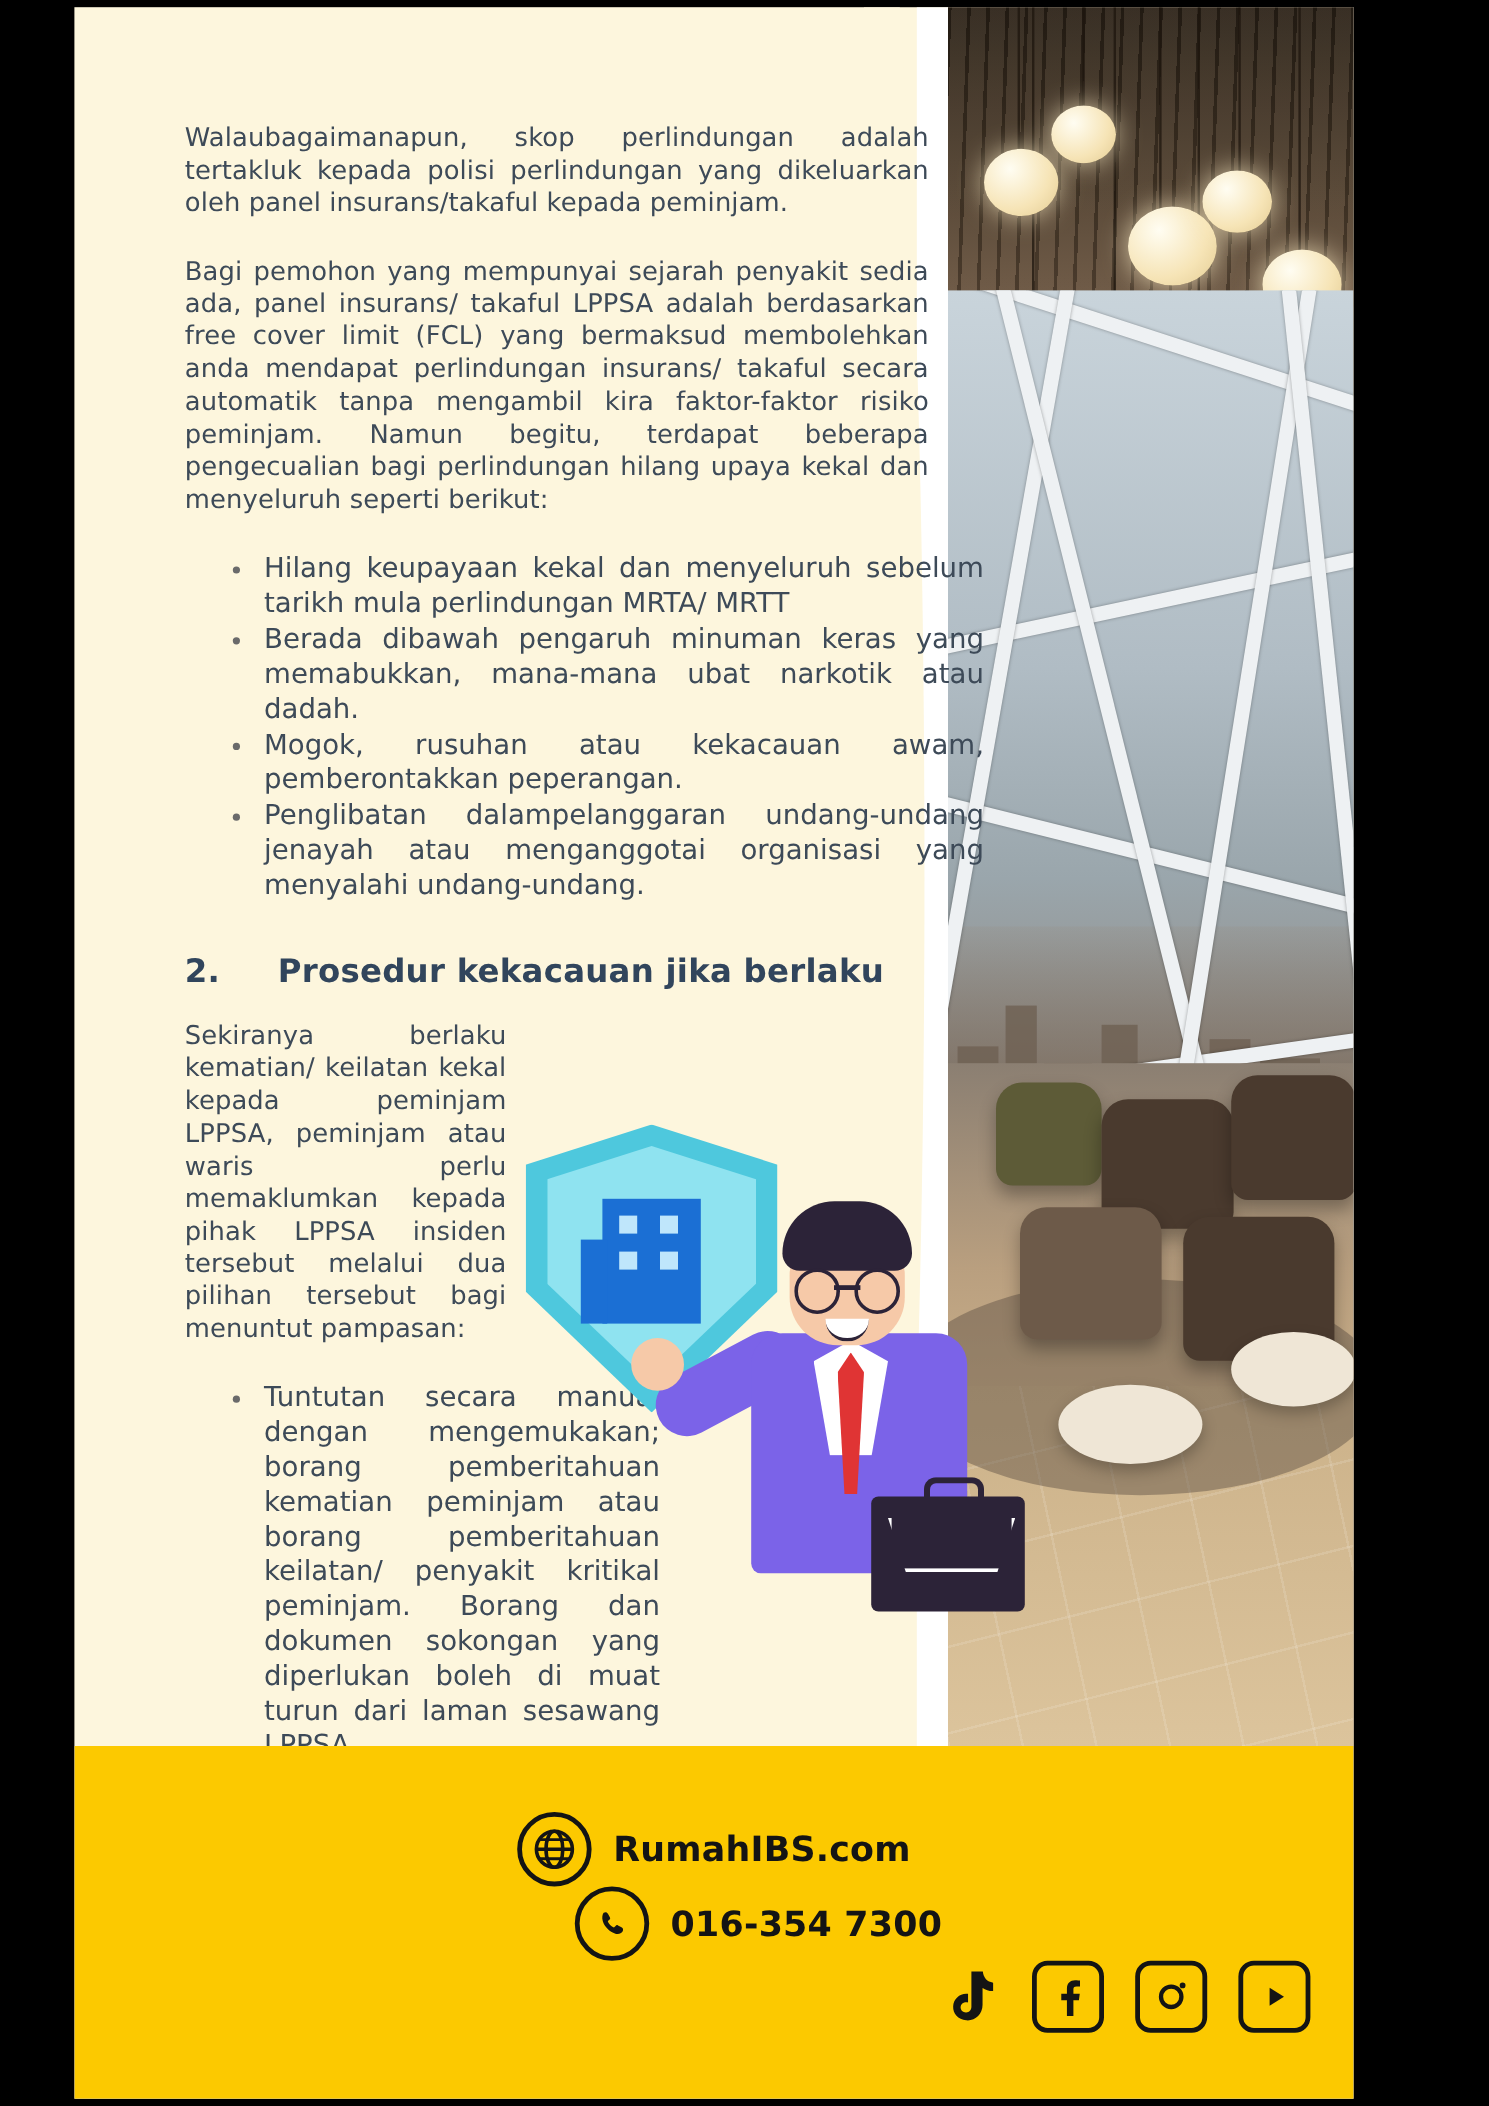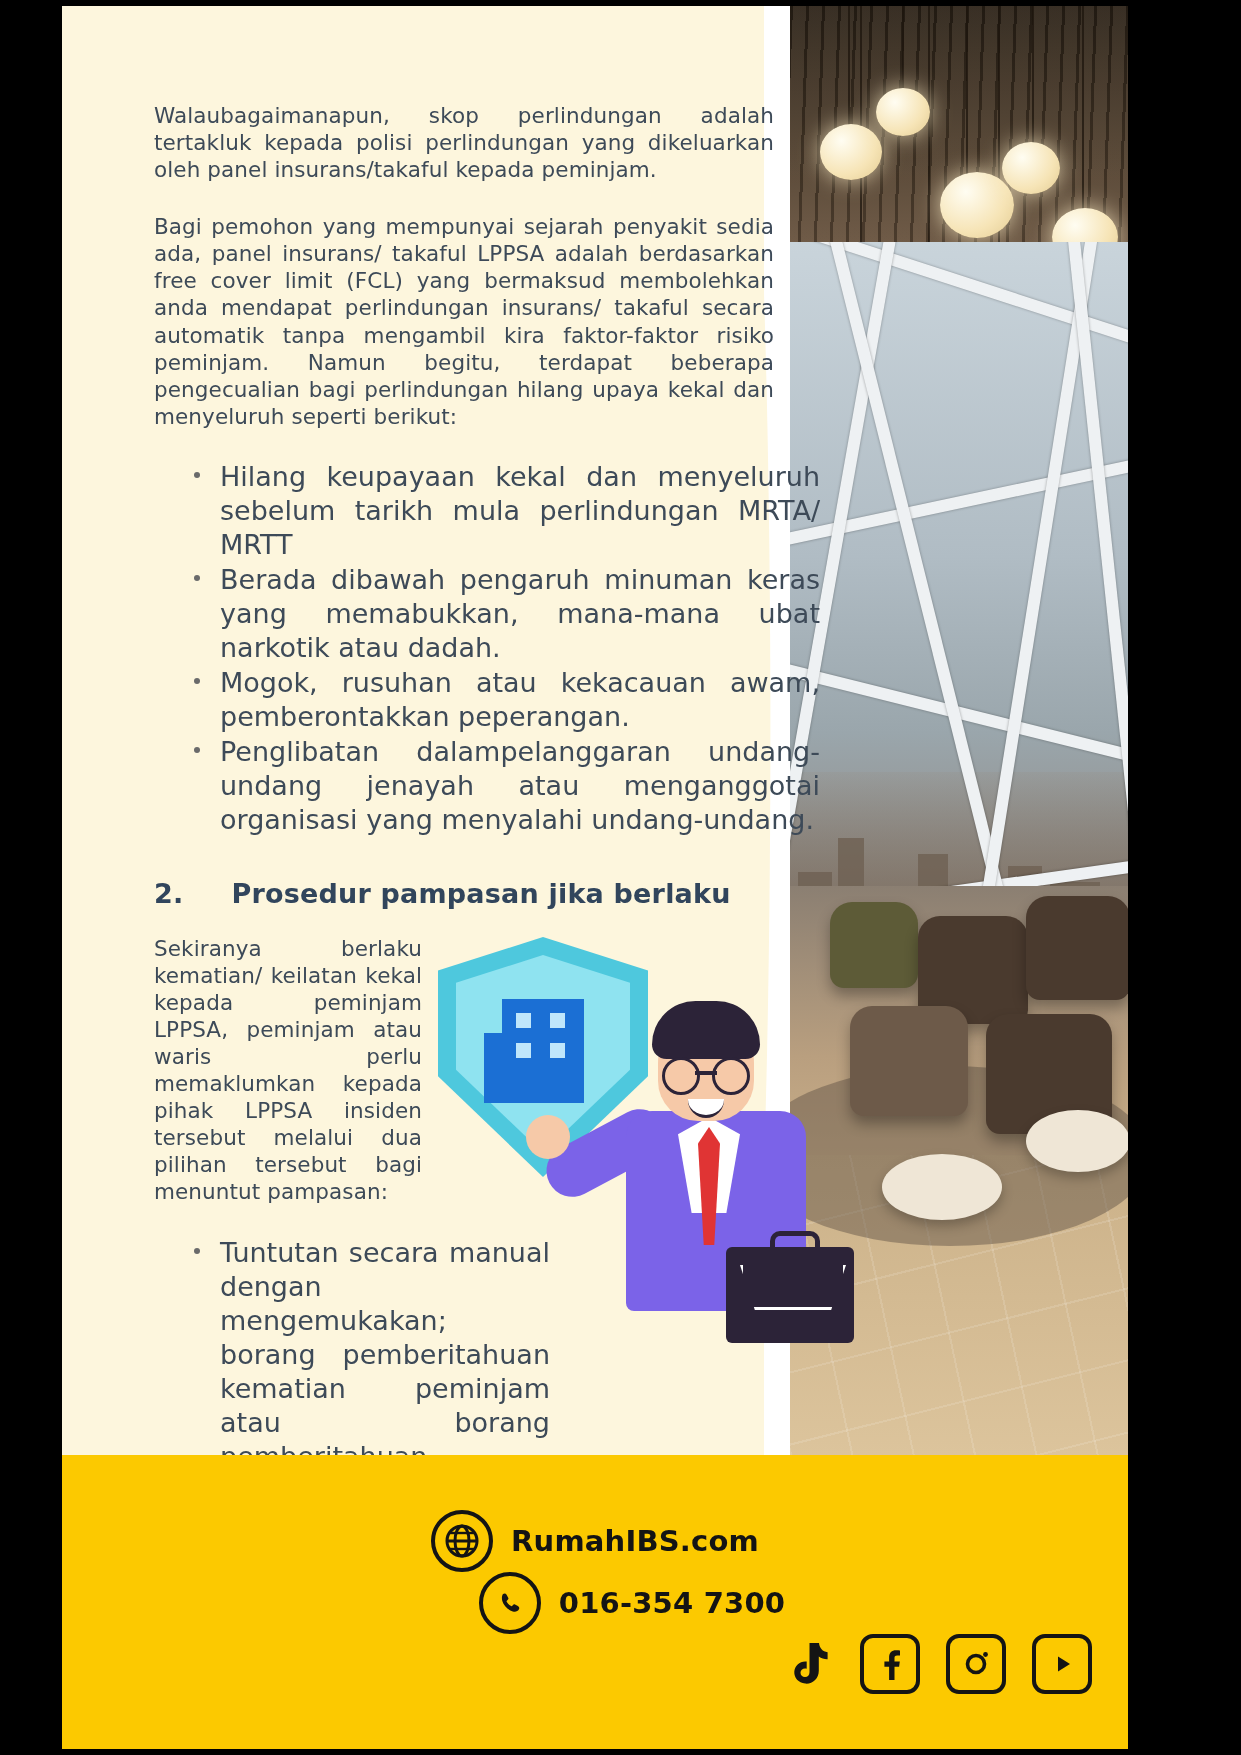--- a/index.html
+++ b/index.html
@@ -69,21 +69,21 @@
     margin:0 0 30px 0;
     font-size:21.5px;line-height:1.26;
     color:#3d4a58;text-align:justify;
     letter-spacing:.1px;
   }
   ul.bullets{
     margin:0 0 8px 0;padding:0 0 0 66px;list-style:none;
   }
   ul.bullets li{
     position:relative;
-    font-size:27px;line-height:1.26;color:#3d4a58;
+    font-size:23px;line-height:1.26;color:#3d4a58;
     text-align:justify;margin-bottom:1px;
   }
   ul.bullets li::before{
     content:"";position:absolute;left:-26px;top:12px;
     width:6px;height:6px;border-radius:50%;background:#6a6a6a;
   }
   h2.section{
     margin:40px 0 24px 0;
     font-size:27px;line-height:1.25;font-weight:bold;
     color:#31455c;text-align:justify;letter-spacing:.2px;
@@ -220,21 +220,21 @@
     <ul class="bullets full-list">
       <li>Hilang keupayaan kekal dan menyeluruh sebelum tarikh mula perlindungan MRTA/ MRTT</li>
       <li>Berada dibawah pengaruh minuman keras yang memabukkan, mana-mana ubat narkotik atau dadah.</li>
       <li>Mogok, rusuhan atau kekacauan awam, pemberontakkan peperangan.</li>
       <li>Penglibatan dalampelanggaran  undang-undang jenayah  atau menganggotai organisasi yang menyalahi undang-undang.</li>
     </ul>
 
     <h2 class="section">
       <span>2.</span>
       &nbsp;&nbsp;&nbsp;
-      <span>Prosedur pampasan jika berlaku</span>
+      <span>Prosedur kekacauan jika berlaku</span>
     </h2>
 
     <p class="body narrow">Sekiranya berlaku kematian/ keilatan kekal kepada peminjam LPPSA, peminjam atau waris perlu memaklumkan kepada pihak LPPSA insiden tersebut melalui dua pilihan tersebut bagi menuntut pampasan:</p>
 
     <ul class="bullets narrow-list">
       <li>Tuntutan secara manual dengan mengemukakan; borang pemberitahuan kematian peminjam atau borang pemberitahuan keilatan/ penyakit kritikal peminjam. Borang dan dokumen sokongan yang diperlukan boleh di muat turun dari laman sesawang LPPSA.</li>
       <li>Tuntutan secara atas talian melalui borang online di portal LPPSA</li>
     </ul>
   </div>
 

